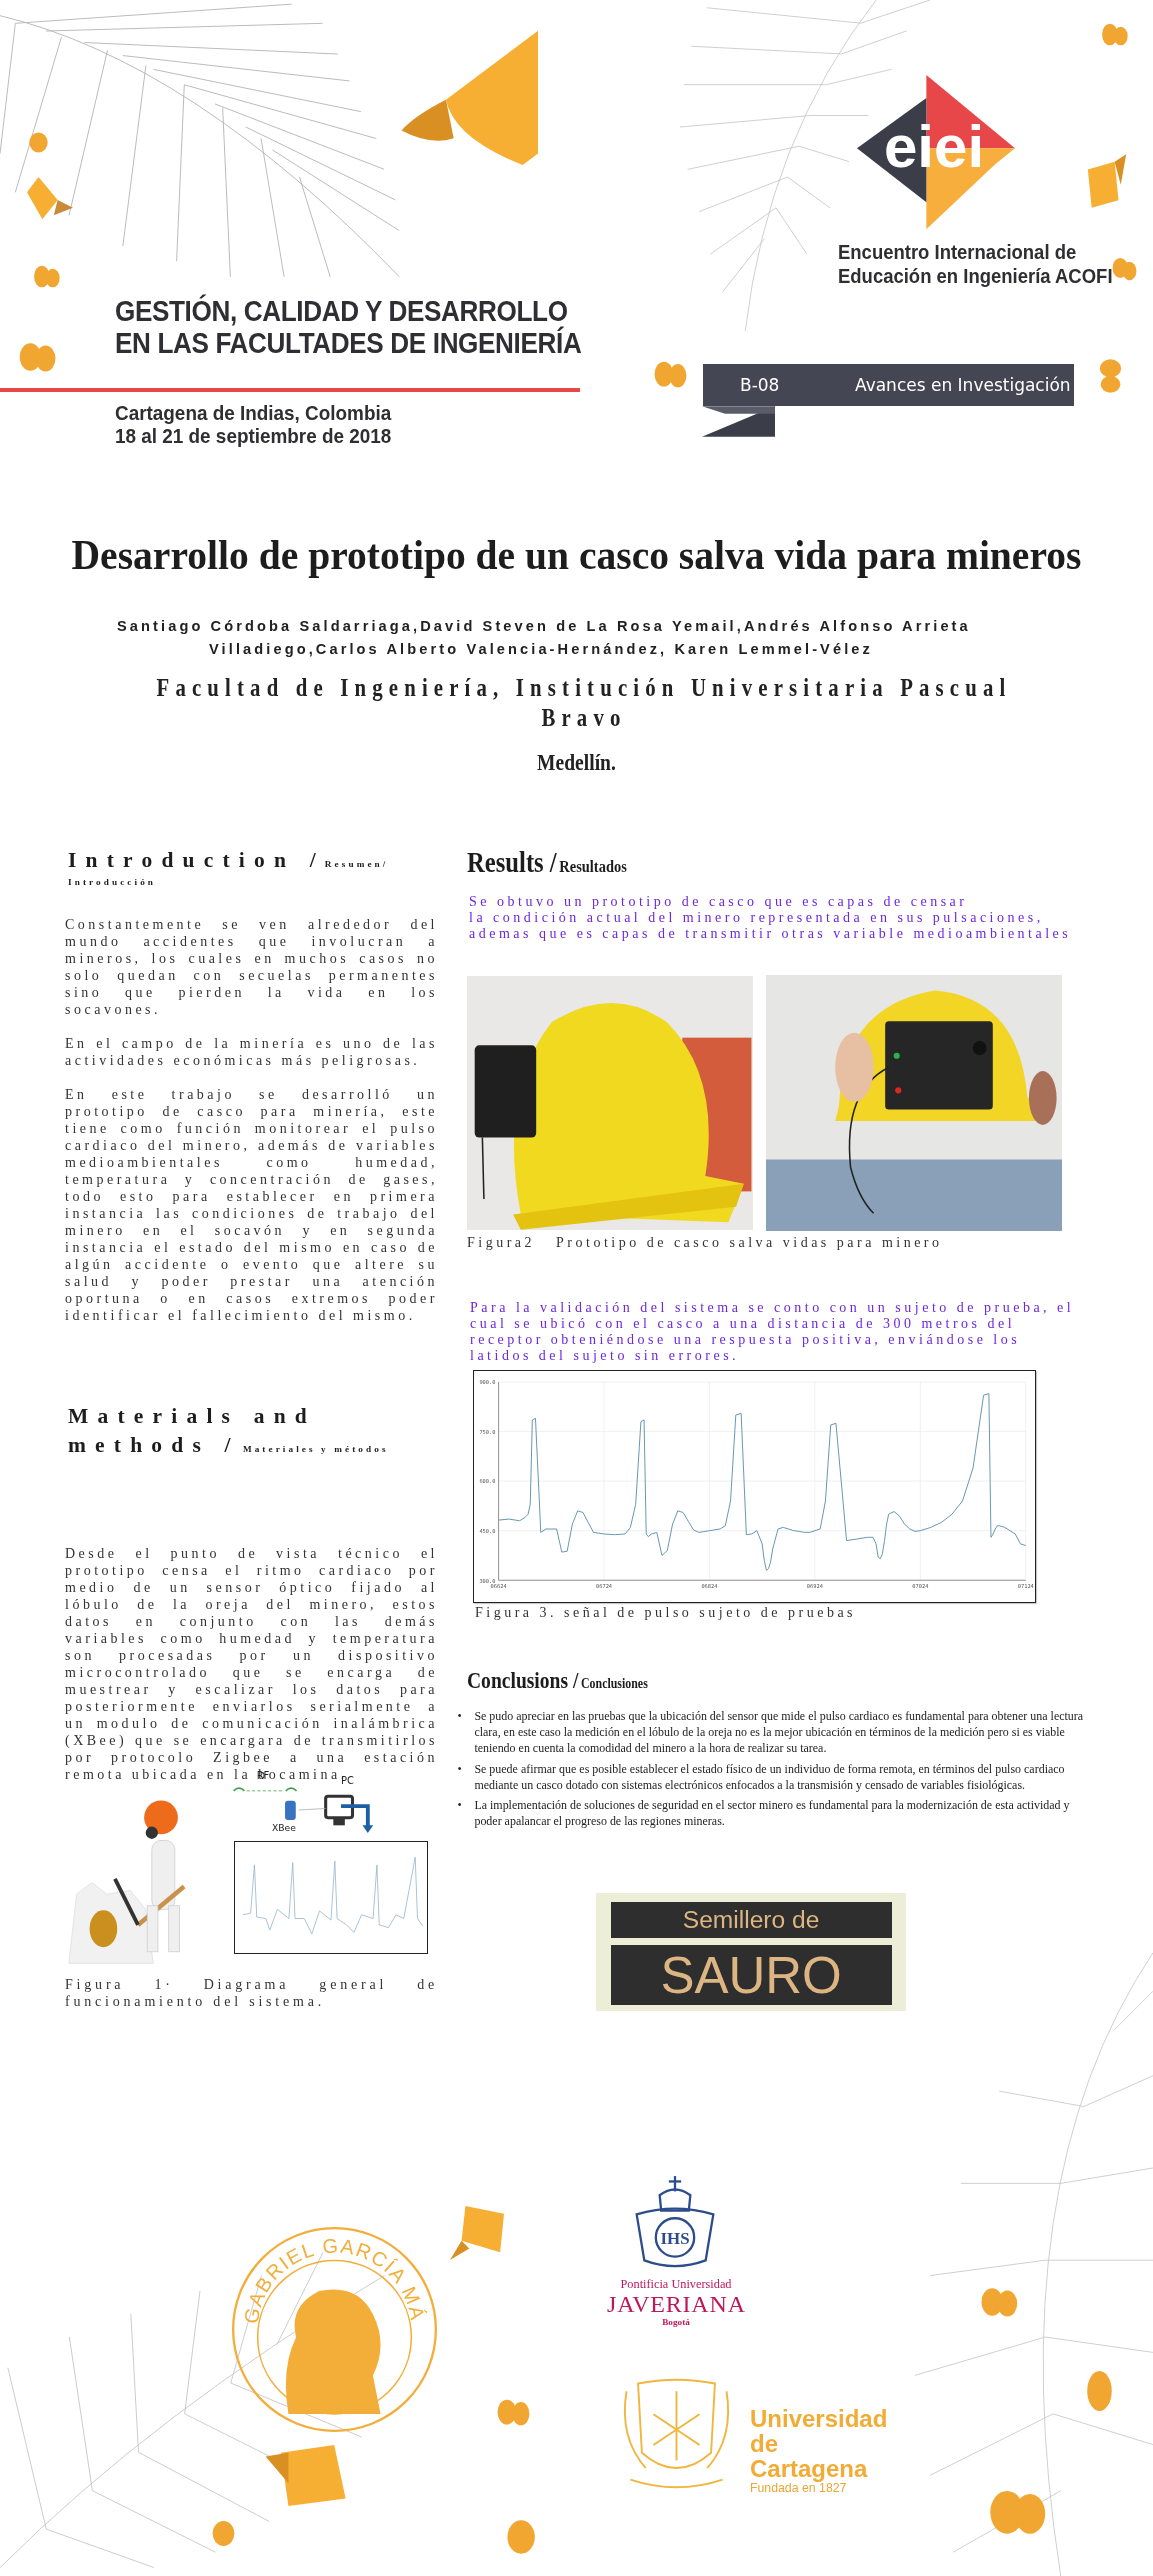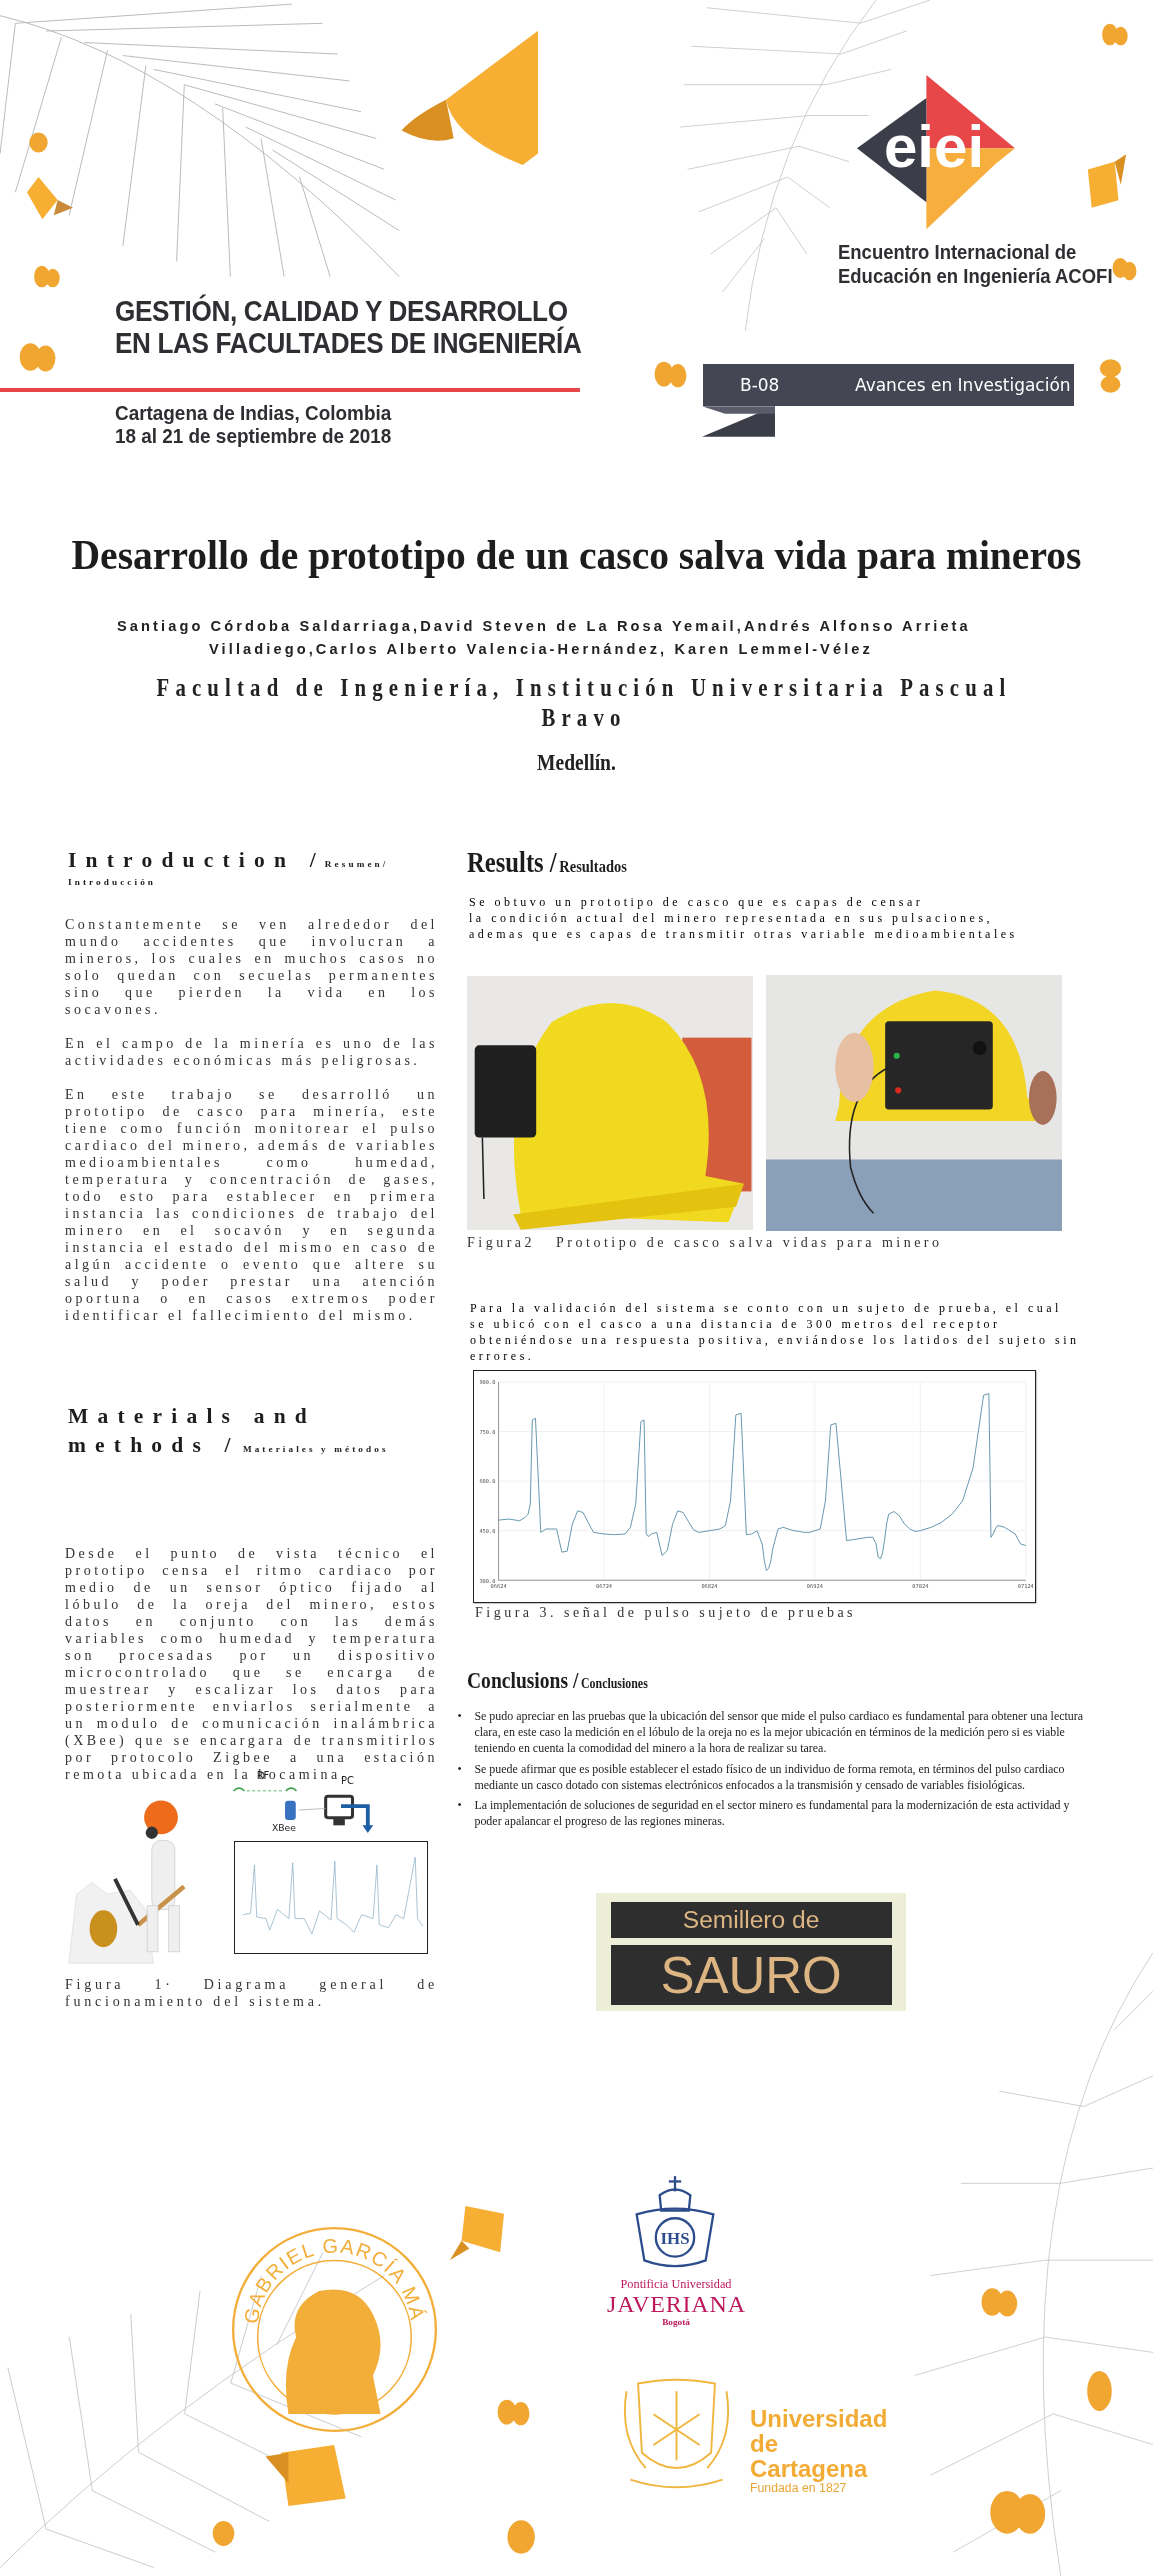--- a/index.html
+++ b/index.html
@@ -21,21 +21,21 @@
   .city { left:0; width:1153px; top:750px; text-align:center; font-family:"Liberation Serif", serif; font-weight:bold; font-size:23px; color:#222; transform:scaleX(0.85); }
   
   .sec-head { font-family:"Liberation Serif", serif; font-weight:bold; color:#1d1d1d; }
   .sec-head .big { font-size:21.5px; letter-spacing:9.2px; }
   .sec-head .small { font-size:9.2px; letter-spacing:3.1px; }
   .body-text { font-family:"Liberation Serif", serif; font-size:14px; line-height:17px; letter-spacing:3.5px; text-align:justify; color:#333; }
   .body-text p { margin:0 0 17px 0; }
   .results-head { font-family:"Liberation Serif", serif; font-weight:bold; color:#1d1d1d; transform:scaleX(0.85); transform-origin:left top; }
   .results-head .big { font-size:29px; }
   .results-head .small { font-size:17px; }
-  .results-text { font-family:"Liberation Serif", serif; font-size:12px; line-height:16px; letter-spacing:3.5px; color:#000000; }
+  .results-text { font-family:"Liberation Serif", serif; font-size:14px; line-height:16px; letter-spacing:3.5px; color:#6d28d9; }
   .caption { font-family:"Liberation Serif", serif; font-size:14px; letter-spacing:3.5px; color:#333; }
   .photo { position:absolute; overflow:hidden; background:#d9d9d6; }
   .chart-frame { left:473px; top:1370px; width:561px; height:231px; border:1.5px solid #222; box-shadow:0.8px 0.8px 1.5px #555; background:#fff; }
   .concl-list { font-family:"Liberation Serif", serif; font-size:13px; line-height:16px; color:#222; margin:0; padding:0; list-style:none; transform:scaleX(0.92); transform-origin:left top; width:696px; }
   .concl-list li { position:relative; padding-left:20px; margin-bottom:4.6px; }
   .concl-list li::before { content:"•"; position:absolute; left:1.5px; top:0; }
   .sauro { left:596px; top:1893px; width:310px; height:118px; background:#eceed8; }
   .sauro .top { position:absolute; left:14.6px; top:8.5px; width:281px; height:36px; background:#2e2e2e; color:#dcb582; font-family:"Liberation Sans", sans-serif; font-size:24.6px; text-align:center; line-height:36px; transform-origin:center; }
   .sauro .bot { position:absolute; left:14.6px; top:52px; width:281px; height:60px; background:#2e2e2e; color:#dcb582; font-family:"Liberation Sans", sans-serif; font-size:51px; text-align:center; line-height:61px; }
   .logo-text { font-family:"Liberation Serif", serif; color:#be185d; text-align:center; }

